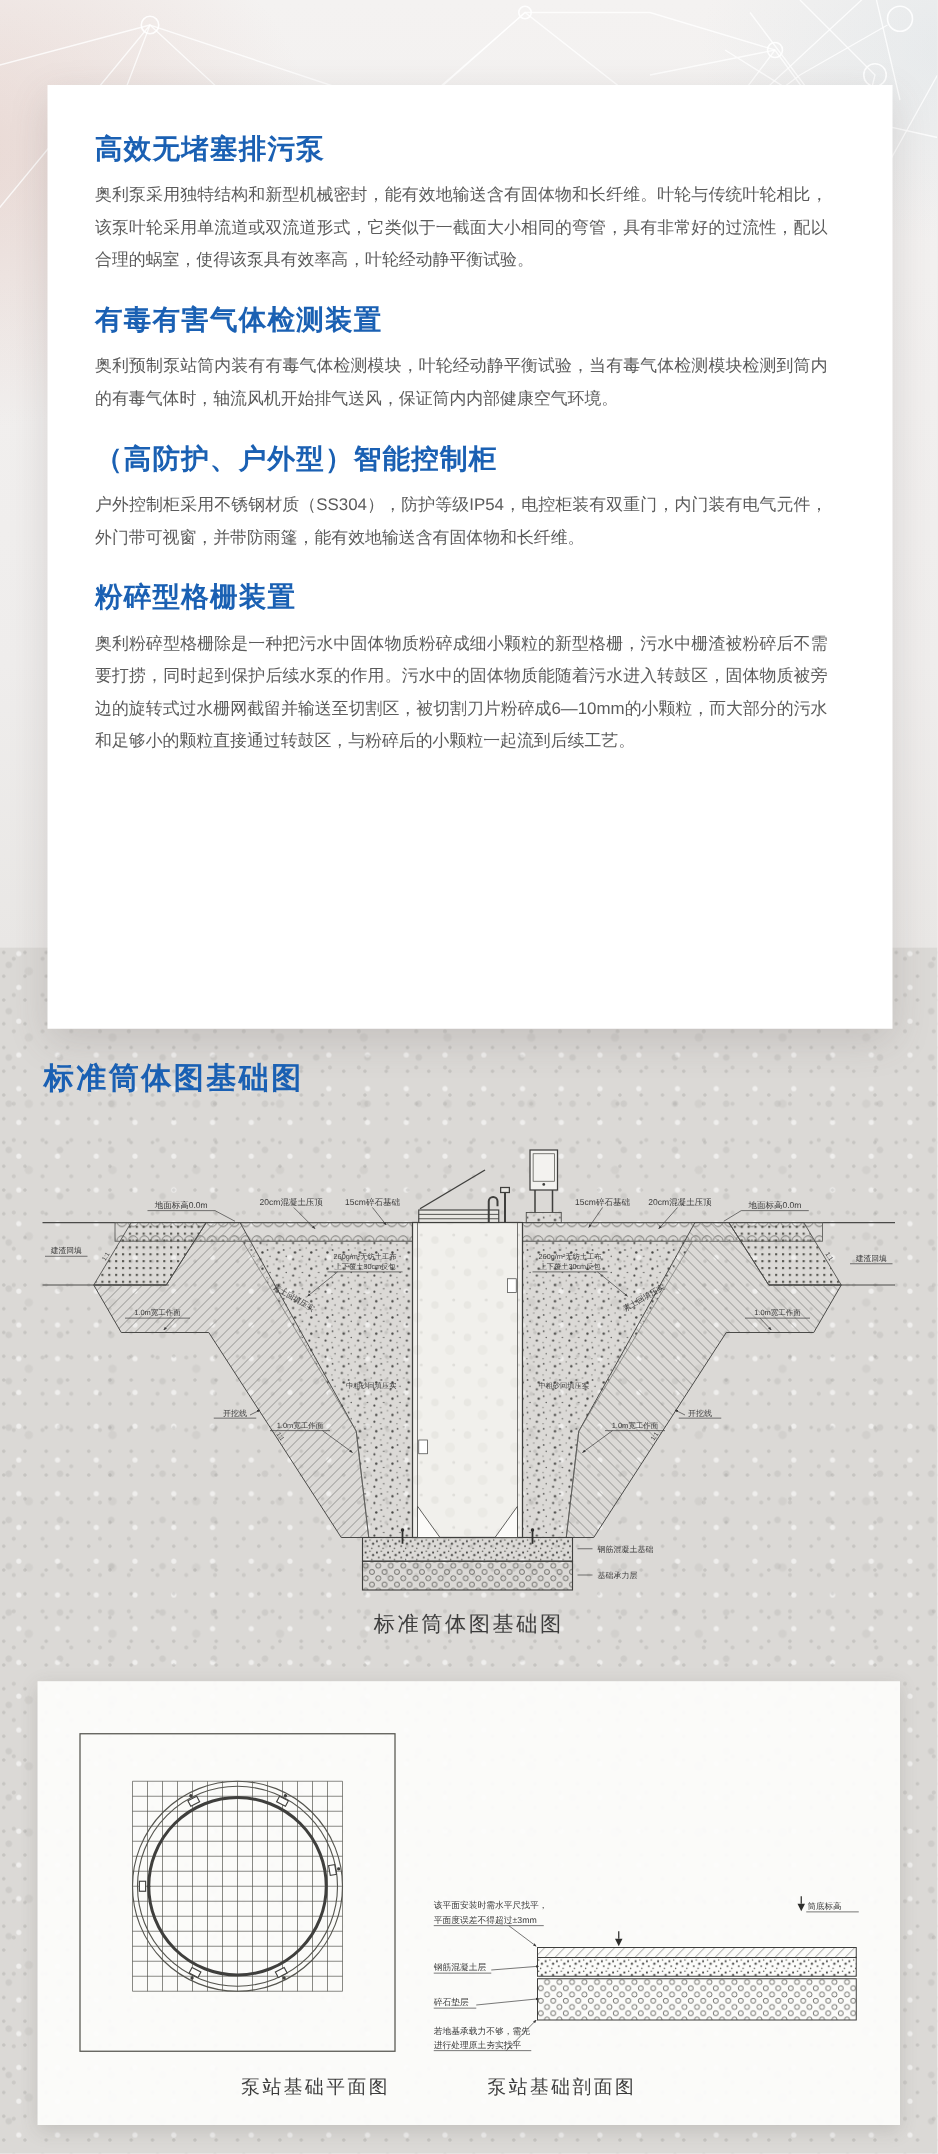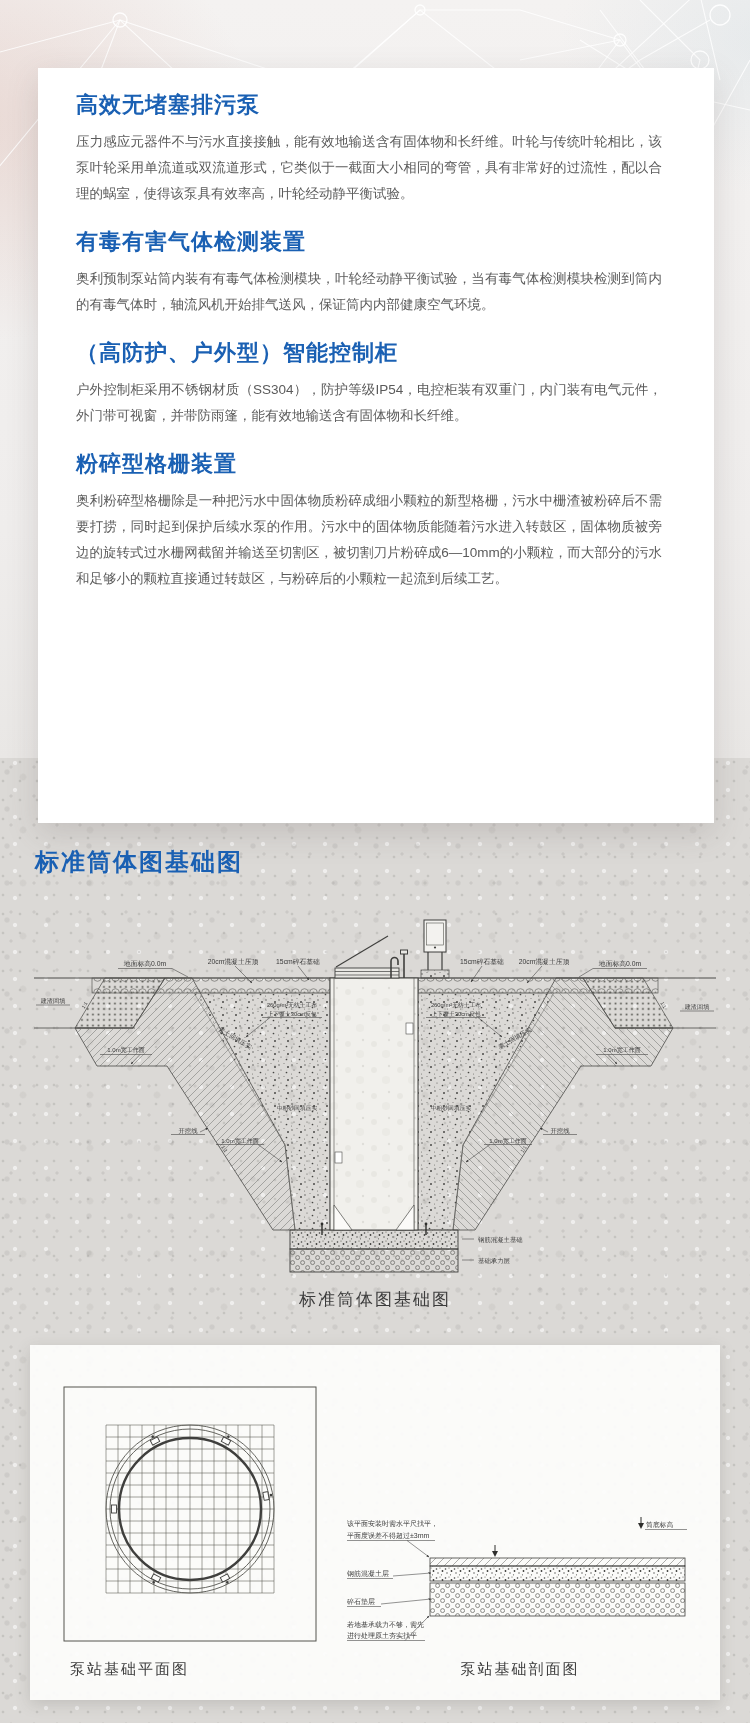--- a/index.html
+++ b/index.html
@@ -20,41 +20,41 @@
       radial-gradient(circle at 3px 4px, rgba(110,110,106,0.20) 1px, transparent 1.7px),
       radial-gradient(circle at 11px 9px, rgba(120,118,114,0.16) 1.2px, transparent 2px),
       radial-gradient(circle at 7px 14px, rgba(95,95,92,0.11) 2px, transparent 3.2px),
       radial-gradient(circle at 15px 5px, rgba(255,255,255,0.55) 1.6px, transparent 2.6px),
       radial-gradient(circle at 23px 19px, rgba(130,128,124,0.10) 2.6px, transparent 4px);
     background-size:17px 19px, 23px 29px, 41px 37px, 31px 27px, 67px 53px;}
 
   
   .features-card{position:absolute;left:38px;top:68px;width:676px;height:755px;background:#ffffff;
     box-shadow:0 10px 30px rgba(90,80,75,0.18);box-sizing:border-box;
-    padding:22px 52px 30px 38px;z-index:5;}
+    padding:36px 52px 30px 38px;z-index:5;}
   .feature-section{margin-top:20px;}
   .feature-section:first-child{margin-top:0;}
   .feature-title{margin:0 0 9px 0;font-size:22px;font-weight:800;color:#1a60b3;letter-spacing:1px;}
   .feature-body{margin:0;font-size:13.5px;line-height:26px;color:#5b5b5b;text-align:justify;}
 
   
   .zone-heading{position:absolute;left:35px;top:846px;margin:0;font-size:24px;font-weight:800;
     color:#1a60b3;letter-spacing:2px;z-index:6;}
   .main-drawing{position:absolute;left:30px;top:880px;z-index:6;}
   .main-caption{position:absolute;left:30px;top:1288px;width:690px;text-align:center;
     font-size:17px;color:#3c3c3c;letter-spacing:2px;z-index:6;}
 
   
   .foundation-card{position:absolute;left:30px;top:1345px;width:690px;height:355px;
     background:rgba(253,253,252,0.93);box-shadow:0 4px 14px rgba(80,75,70,0.18);z-index:6;}
   .plan-svg{position:absolute;left:30px;top:38px;}
   .section-svg{position:absolute;left:315px;top:168px;}
-  .plan-caption{position:absolute;left:40px;top:315px;width:260px;text-align:left;
+  .plan-caption{position:absolute;left:22px;top:315px;width:260px;text-align:right;
     font-size:15px;color:#3c3c3c;letter-spacing:2px;}
-  .section-caption{position:absolute;left:360px;top:315px;width:260px;text-align:center;
+  .section-caption{position:absolute;left:360px;top:315px;width:260px;text-align:left;
     font-size:15px;color:#3c3c3c;letter-spacing:2px;}
 
   
   svg text{font-family:"Liberation Sans","DejaVu Sans",sans-serif;fill:#3a3a3a;}
 </style>
 </head>
 <body>
 
 <div class="page">
 
@@ -79,21 +79,21 @@
         <circle cx="420" cy="10" r="5"></circle>
       </g>
     </svg>
   </div>
 
   <div class="concrete-zone"></div>
 
   <div class="features-card">
     <div class="feature-section">
       <h3 class="feature-title">高效无堵塞排污泵</h3>
-      <p class="feature-body">压力感应元器件不与污水直接接触，能有效地输送含有固体物和长纤维。叶轮与传统叶轮相比，该泵叶轮采用单流道或双流道形式，它类似于一截面大小相同的弯管，具有非常好的过流性，配以合理的蜗室，使得该泵具有效率高，叶轮经动静平衡试验。</p>
+      <p class="feature-body">奥利泵采用独特结构和新型机械密封，能有效地输送含有固体物和长纤维。叶轮与传统叶轮相比，该泵叶轮采用单流道或双流道形式，它类似于一截面大小相同的弯管，具有非常好的过流性，配以合理的蜗室，使得该泵具有效率高，叶轮经动静平衡试验。</p>
     </div>
     <div class="feature-section">
       <h3 class="feature-title">有毒有害气体检测装置</h3>
       <p class="feature-body">奥利预制泵站筒内装有有毒气体检测模块，叶轮经动静平衡试验，当有毒气体检测模块检测到筒内的有毒气体时，轴流风机开始排气送风，保证筒内内部健康空气环境。</p>
     </div>
     <div class="feature-section">
       <h3 class="feature-title">（高防护、户外型）智能控制柜</h3>
       <p class="feature-body">户外控制柜采用不锈钢材质（SS304），防护等级IP54，电控柜装有双重门，内门装有电气元件，外门带可视窗，并带防雨篷，能有效地输送含有固体物和长纤维。</p>
     </div>
     <div class="feature-section">

